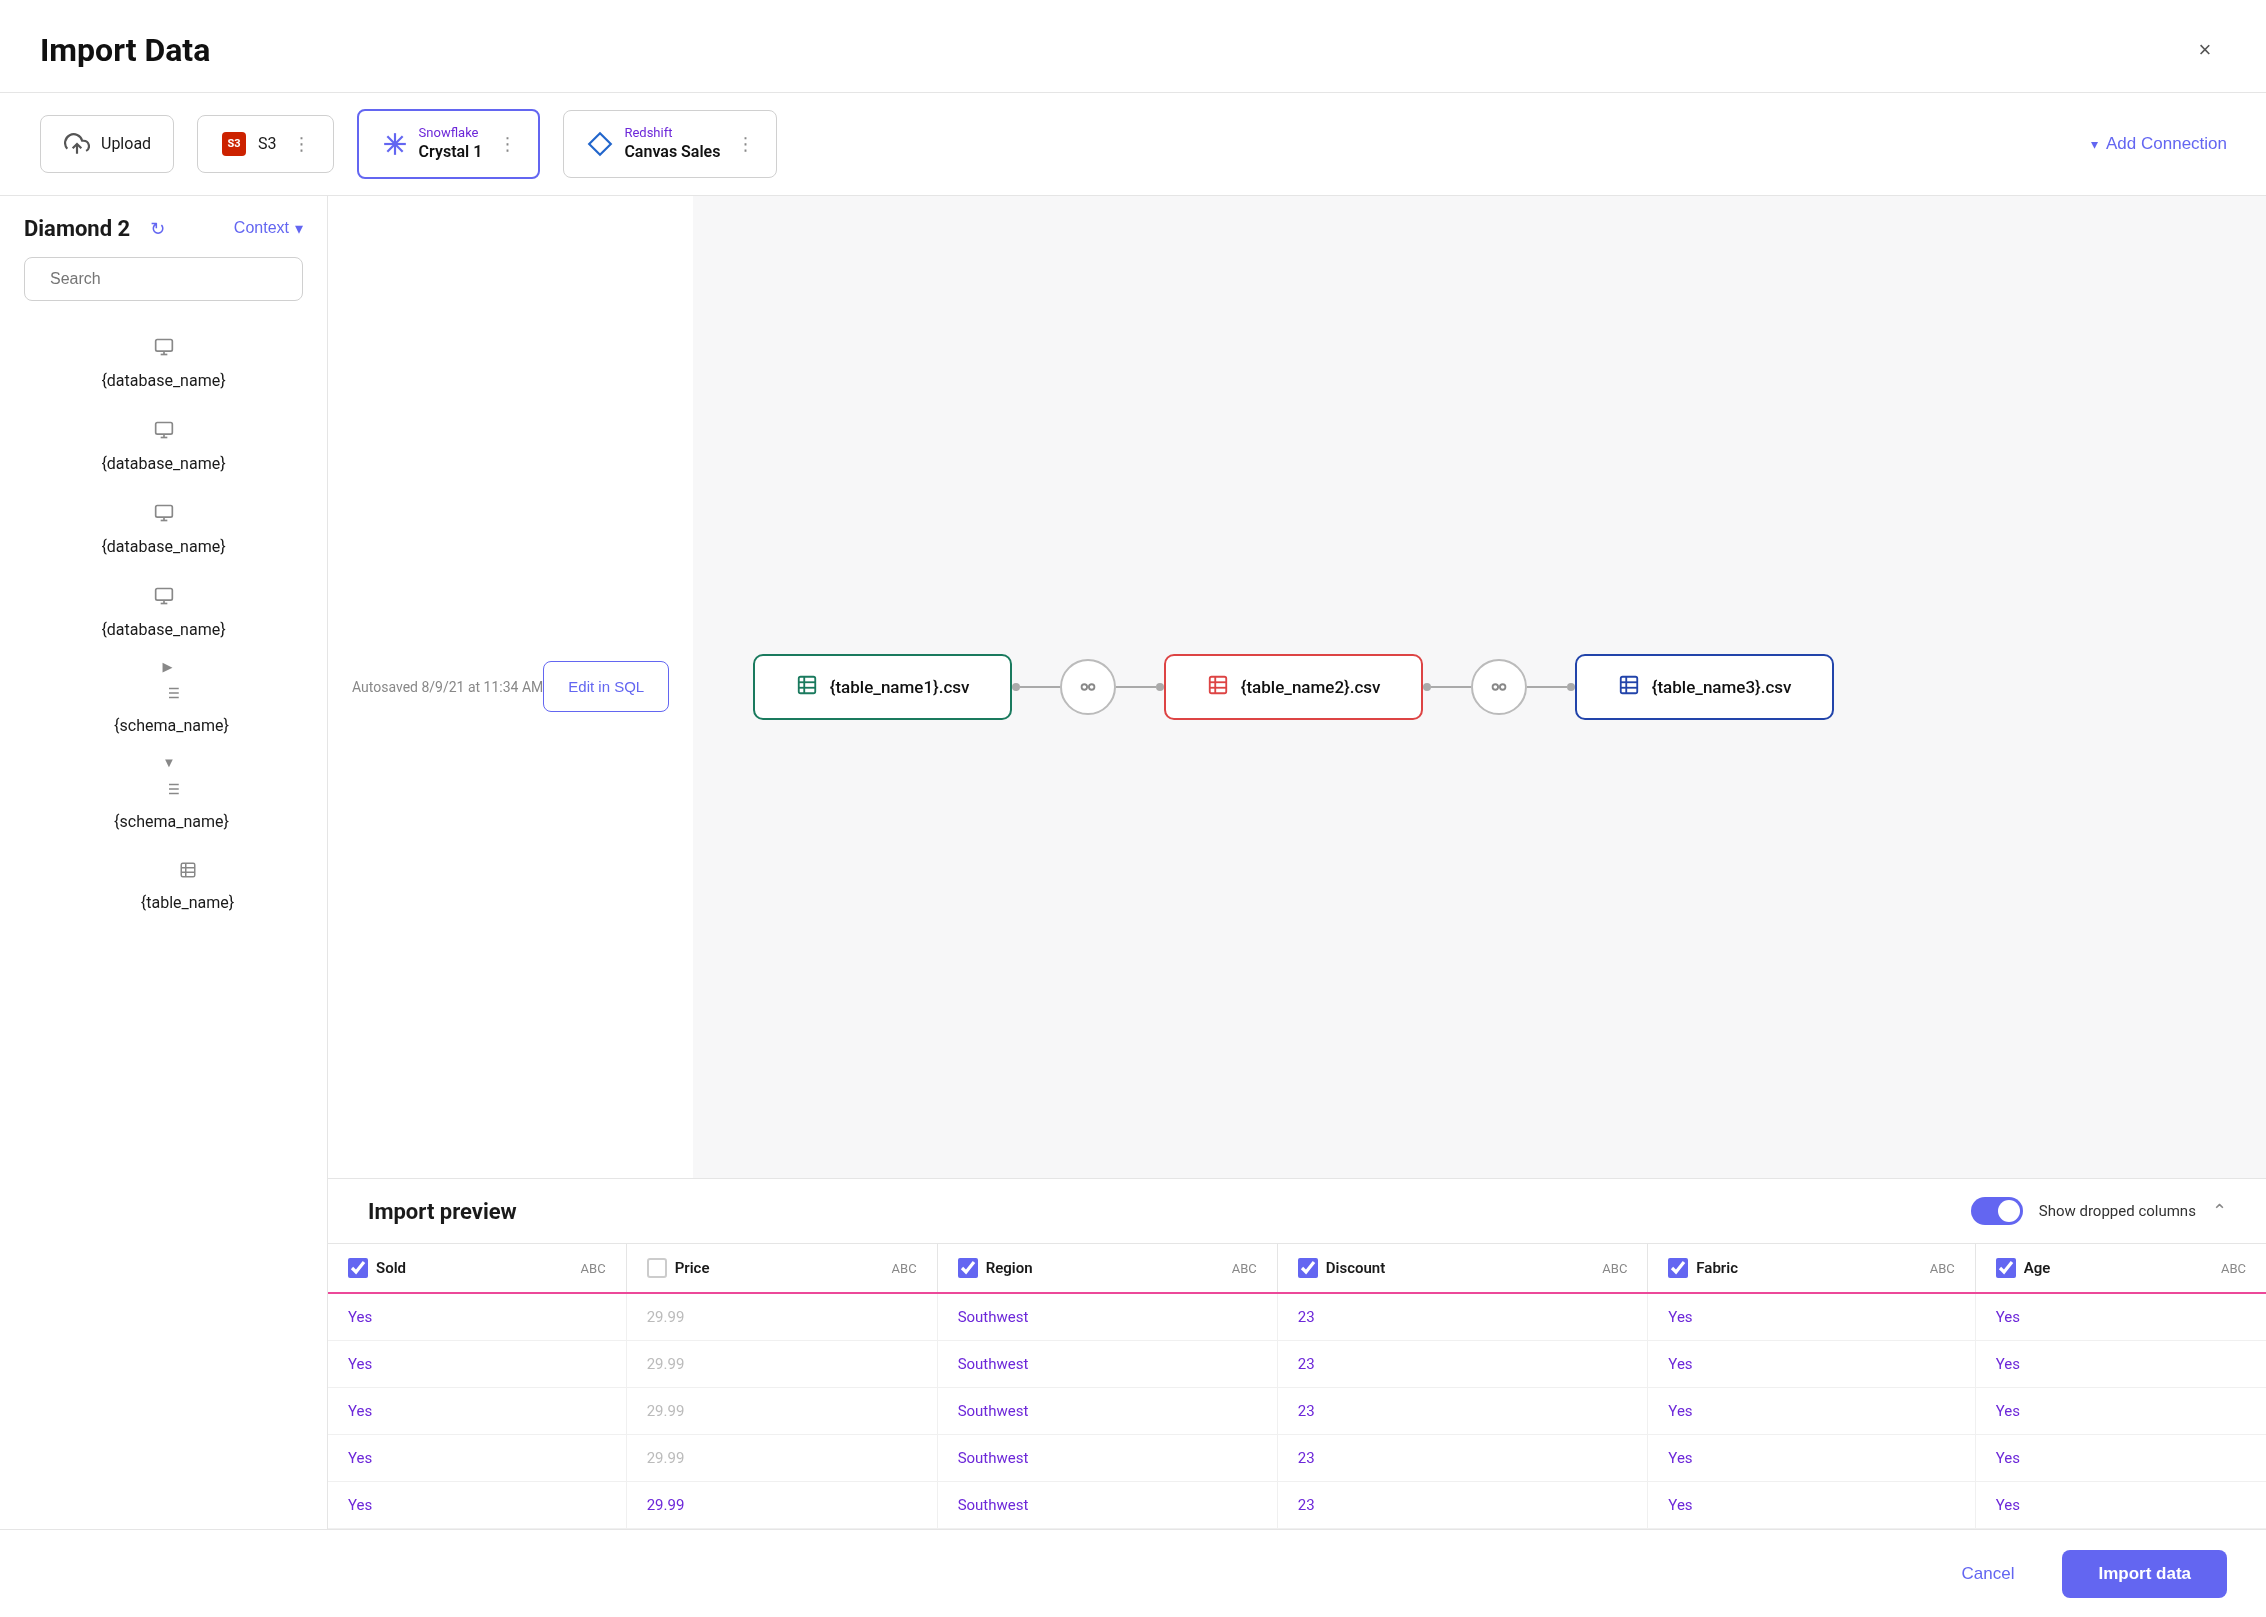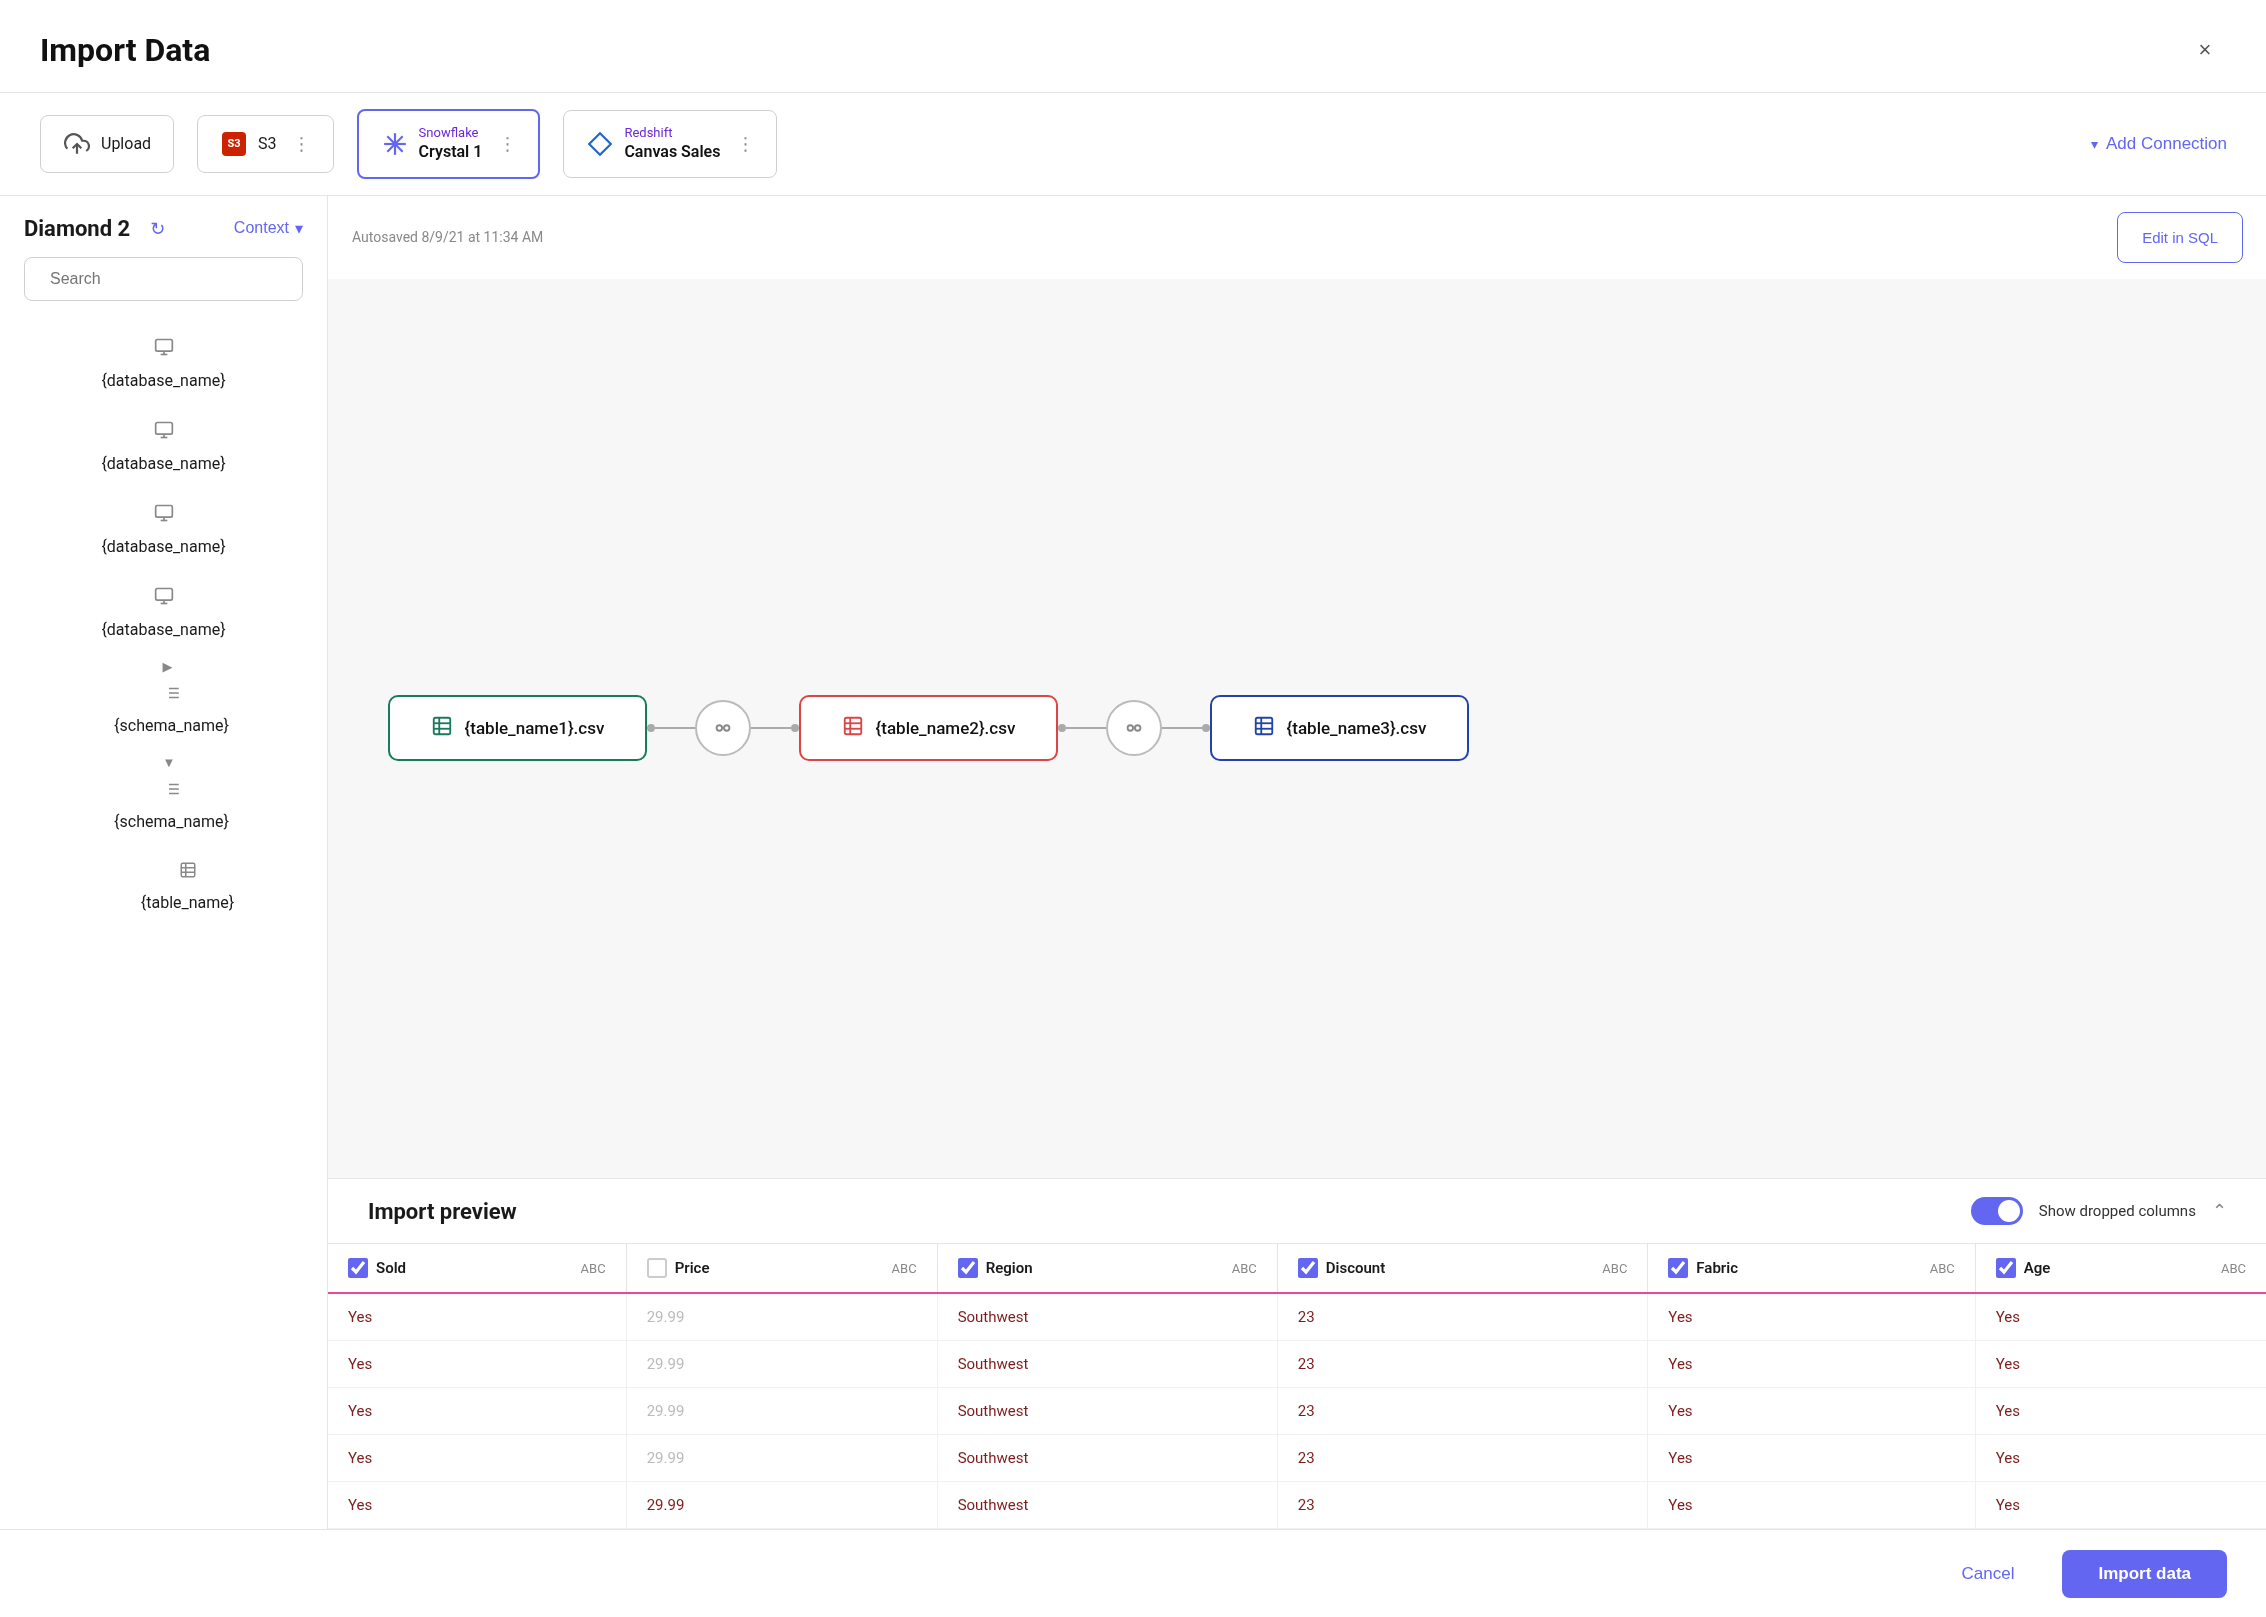--- a/index.html
+++ b/index.html
@@ -35,21 +35,21 @@
     .context-btn { display: flex; align-items: center; gap: 6px; color: #6366f1; font-size: 16px; cursor: pointer; border: none; background: none; font-weight: 500; }
     .search-box { margin: 0 24px 16px 24px; }
     .search-input { width: 100%; padding: 12px 25px; border: 1px solid #d0d0d0; border-radius: 8px; font-size: 16px; color: #c2410c; outline: none; }
     .tree-list { flex: 1; overflow-y: auto; padding: 0 8px; }
     .tree-item { display: flex; align-items: center; gap: 10px; padding: 10px 16px; font-size: 16px; cursor: pointer; border-radius: 6px; flex-direction: column; }
     .tree-item .tree-expand { width: 18px; color: #888; font-size: 13px; }
     .tree-item.indent1 { padding-left: 32px; }
     .tree-item.indent2 { padding-left: 64px; }
 
     
-    .canvas-area { flex: 1; display: flex; flex-direction: column; }
+    .canvas-area { flex: 1; display: flex; flex-direction: row; }
     .canvas-toolbar { display: flex; align-items: center; justify-content: space-between; padding: 16px 24px; }
     .autosave-text { font-size: 14px; color: #888; }
     .edit-sql-btn { padding: 16px 24px; border: 1.5px solid #6366f1; border-radius: 8px; color: #6366f1; font-size: 15px; font-weight: 500; cursor: pointer; background: #fff; }
     .canvas { flex: 1; background: #f7f7f8; position: relative; display: flex; align-items: center; justify-content: flex-start; padding: 40px 60px; }
 
     
     .flow-container { display: flex; align-items: center; gap: 0; }
     .flow-node { display: flex; align-items: center; justify-content: center; gap: 12px; padding: 18px 30px; border-radius: 10px; font-size: 17px; font-weight: 500; min-width: 259px; border: 2px solid; }
     .flow-node.green { border-color: #1a7a5e; background: #fff; color: #111; }
     .flow-node.pink { border-color: #d44; background: #fff; color: #111; }
@@ -68,21 +68,21 @@
     .toggle { width: 52px; height: 28px; border-radius: 14px; background: #6366f1; position: relative; cursor: pointer; }
     .toggle-knob { width: 22px; height: 22px; border-radius: 50%; background: #fff; position: absolute; top: 3px; right: 3px; }
     .collapse-btn { font-size: 18px; color: #888; cursor: pointer; border: none; background: none; }
 
     
     .preview-table { width: 100%; border-collapse: collapse; }
     .preview-table th { padding: 14px 20px; text-align: left; font-size: 14px; font-weight: 600; border-bottom: 2px solid #ec4899; border-right: 1px solid #e5e5e5; background: #fff; }
     .preview-table th .th-inner { display: flex; align-items: center; justify-content: space-between; }
     .preview-table th .col-name { font-size: 15px; font-weight: 600; }
     .preview-table th .col-type { font-size: 13px; color: #888; font-weight: 400; }
-    .preview-table td { padding: 14px 20px; font-size: 15px; border-bottom: 1px solid #f0f0f0; border-right: 1px solid #f0f0f0; color: #7f1d1d; }
+    .preview-table td { padding: 14px 20px; font-size: 15px; border-bottom: 1px solid #f0f0f0; border-right: 1px solid #f0f0f0; color: #6d28d9; }
     .preview-table td.muted { color: #bbb; }
     .col-checkbox { width: 20px; height: 20px; accent-color: #6366f1; cursor: pointer; }
     .col-checkbox-unchecked { width: 20px; height: 20px; border: 2px solid #ccc; border-radius: 3px; background: #fff; cursor: pointer; }
 
     
     .modal-footer { display: flex; align-items: center; justify-content: flex-end; padding: 20px 40px; border-top: 1px solid #e5e5e5; gap: 16px; }
     .cancel-btn { padding: 14px 32px; border: none; background: none; color: #6366f1; font-size: 17px; font-weight: 500; cursor: pointer; }
     .import-btn { padding: 14px 36px; background: #6366f1; color: #fff; border: none; border-radius: 8px; font-size: 17px; font-weight: 600; cursor: pointer; }
   </style>
 </head>

